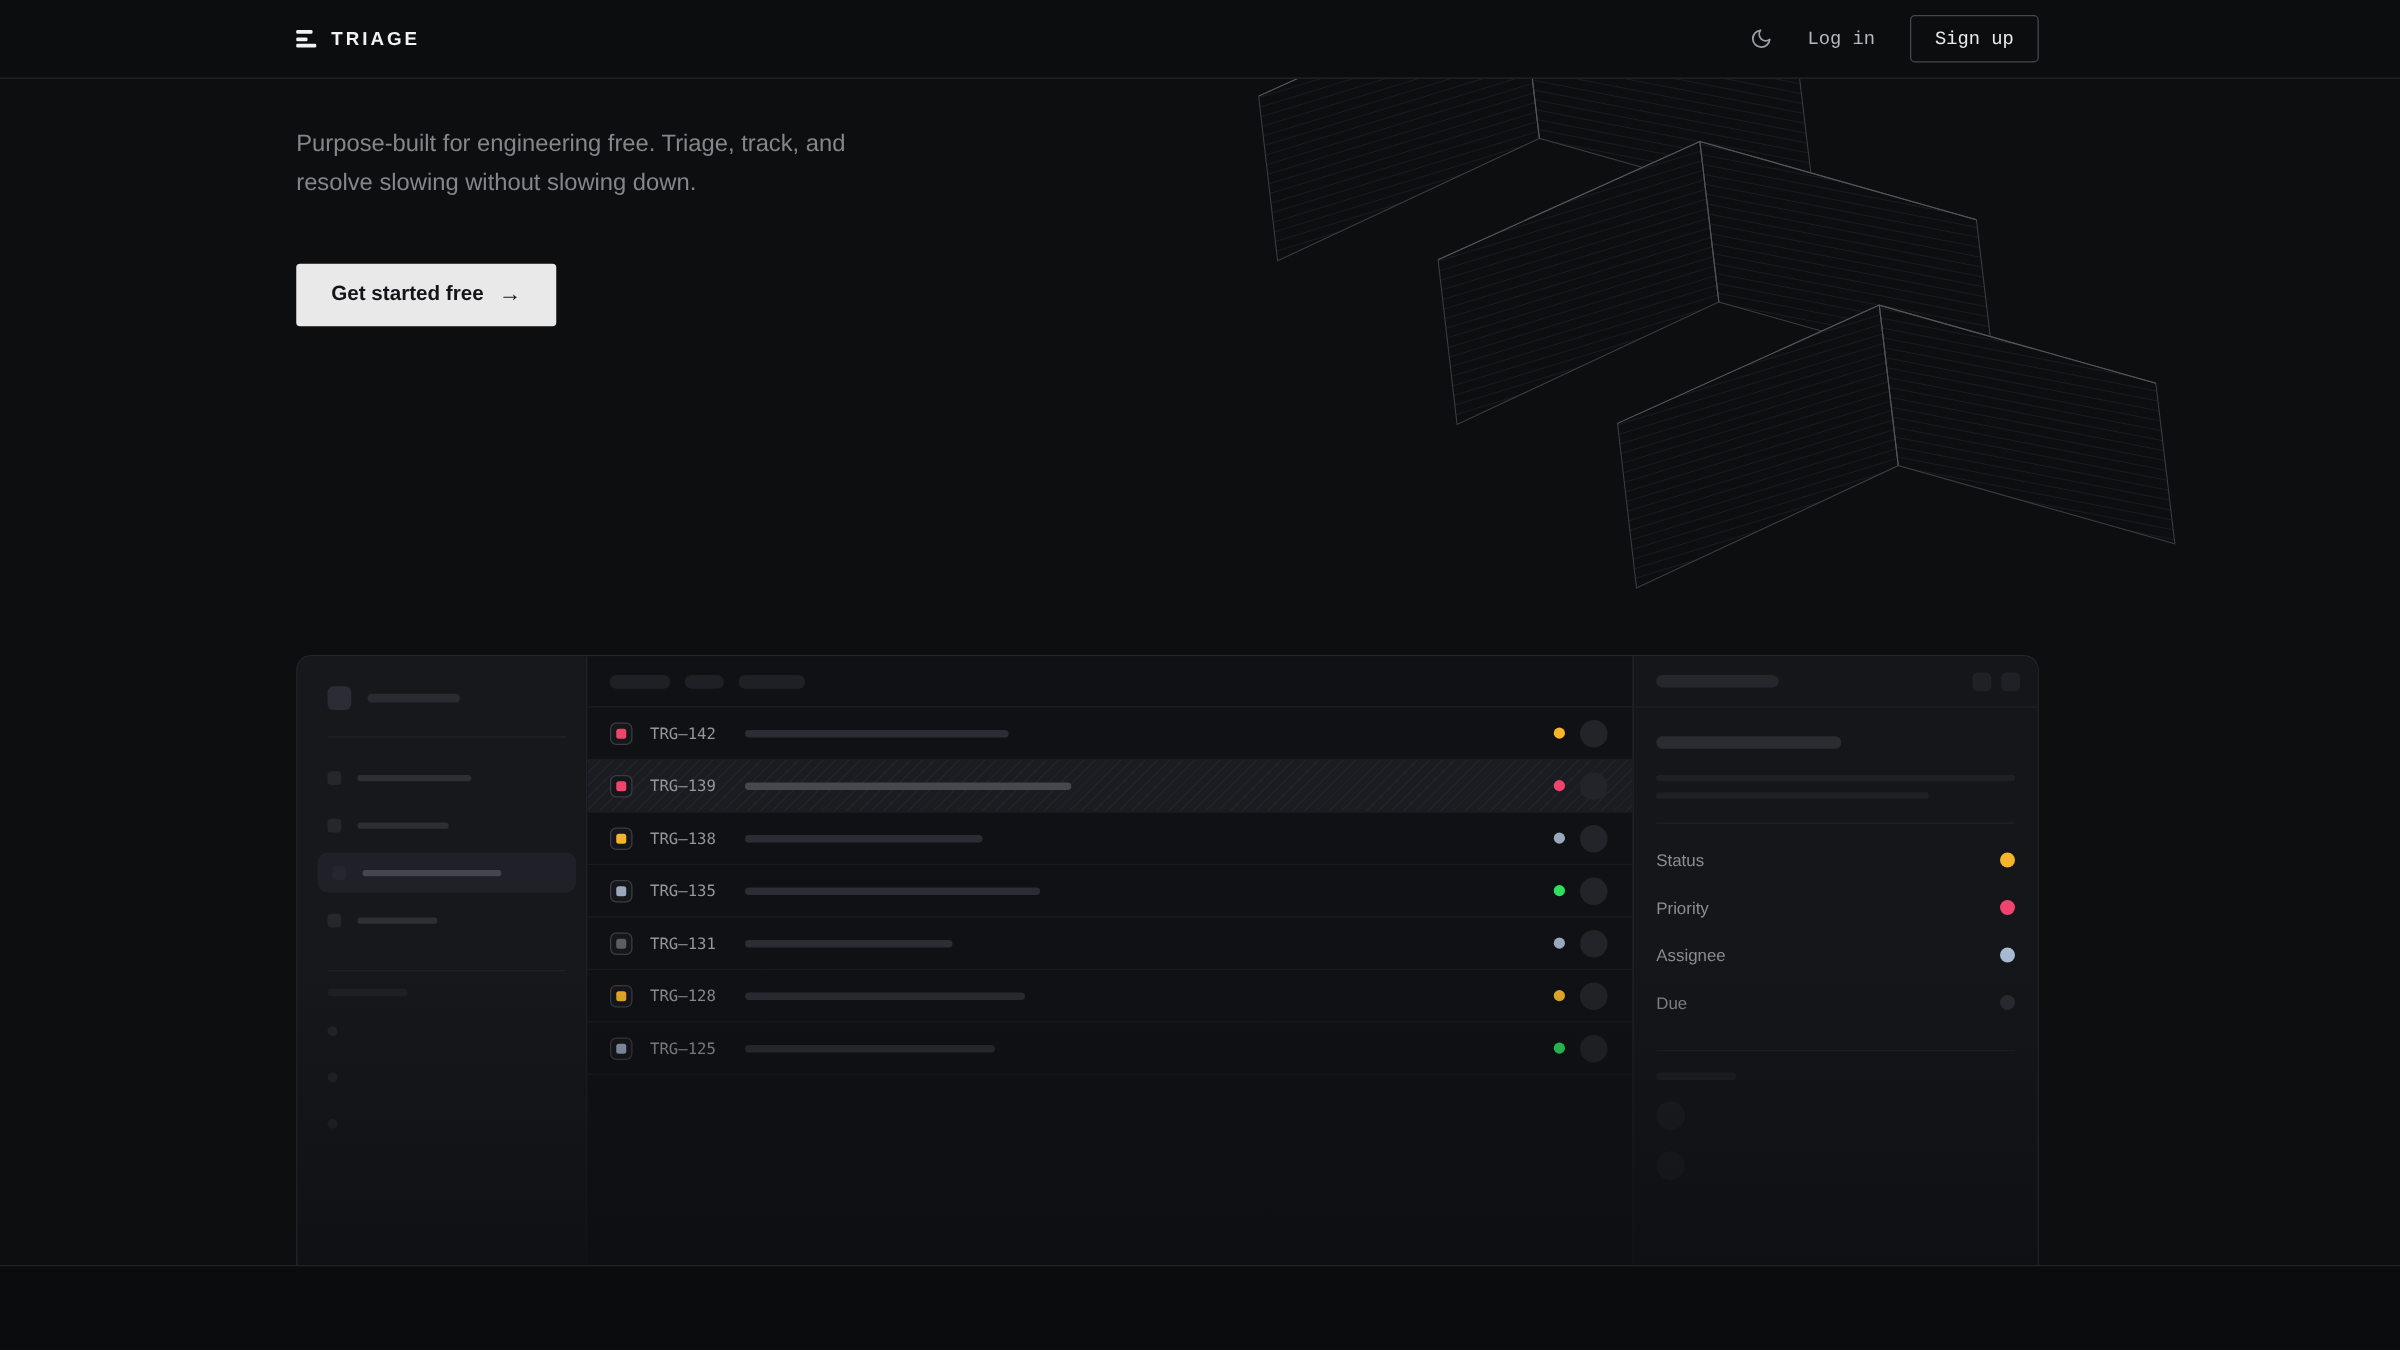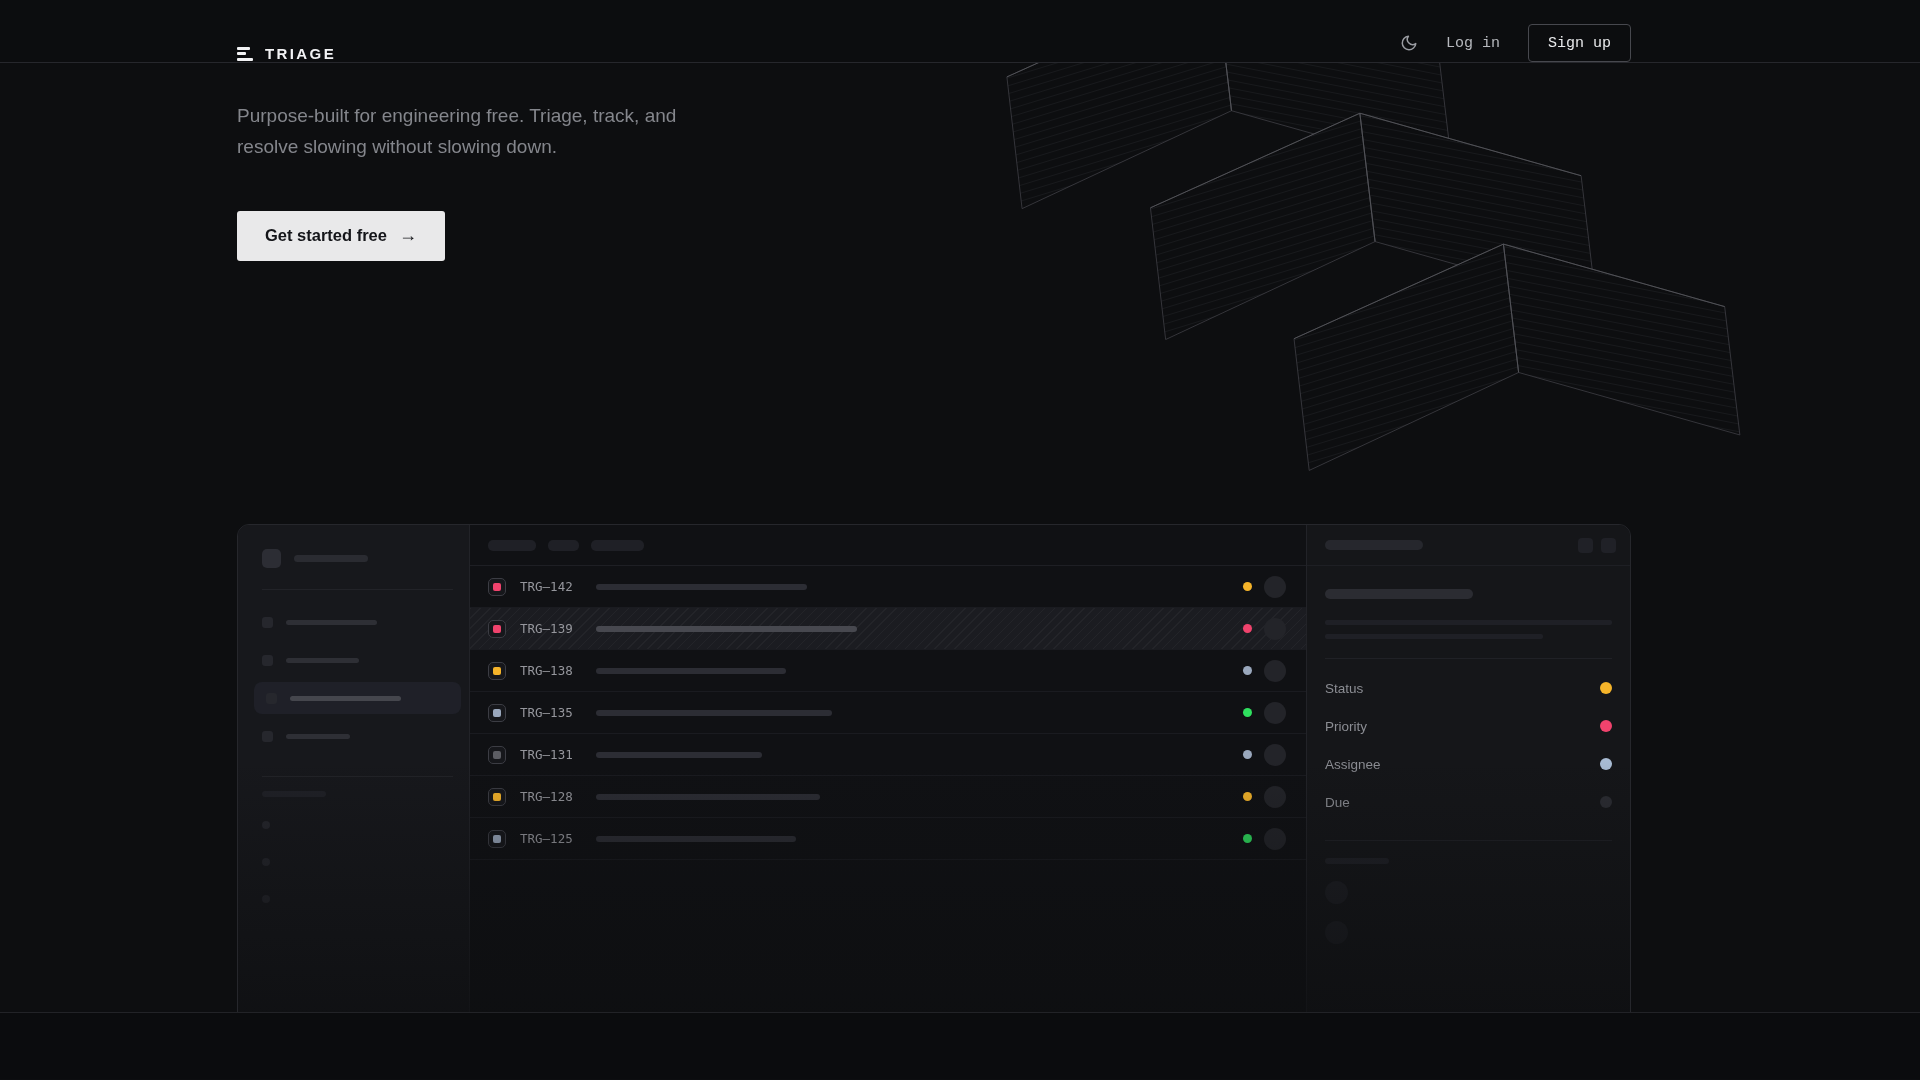--- a/index.html
+++ b/index.html
@@ -5,21 +5,21 @@
   * { margin:0; padding:0; box-sizing:border-box; }
   html,body { width:1920px; height:1080px; overflow:hidden; }
   body {
     background:#0d0e10;
     font-family:"Liberation Sans", sans-serif;
     color:#ececee;
   }
 
   
   .nav { height:63px; border-bottom:1px solid #26272c; background:#0c0d0f; position:relative; z-index:5; }
-  .nav-inner { width:1394px; margin-left:237px; height:100%; display:flex; align-items:flex-end; justify-content:space-between; }
+  .nav-inner { width:1394px; margin-left:237px; height:100%; display:flex; align-items:center; justify-content:space-between; }
   .brand { display:flex; align-items:center; gap:11px; cursor:pointer; }
   .logo-mark { display:flex; flex-direction:column; gap:2.5px; width:17px; }
   .logo-mark i { display:block; height:3px; border-radius:1px; background:#f2f2f4; }
   .logo-mark i:nth-child(1){ width:13px; }
   .logo-mark i:nth-child(2){ width:9px; }
   .logo-mark i:nth-child(3){ width:16px; }
   .brand-name { font-size:15px; font-weight:700; letter-spacing:2.4px; color:#f2f2f4; }
   .nav-right { display:flex; align-items:center; gap:28px;font-family:Liberation Mono, monospace; }
   .theme-btn { background:none; border:none; cursor:pointer; display:flex; align-items:center; }
   .theme-btn svg { width:18px; height:18px; stroke:#9a9ca2; fill:none; stroke-width:2; stroke-linecap:round; stroke-linejoin:round; }

